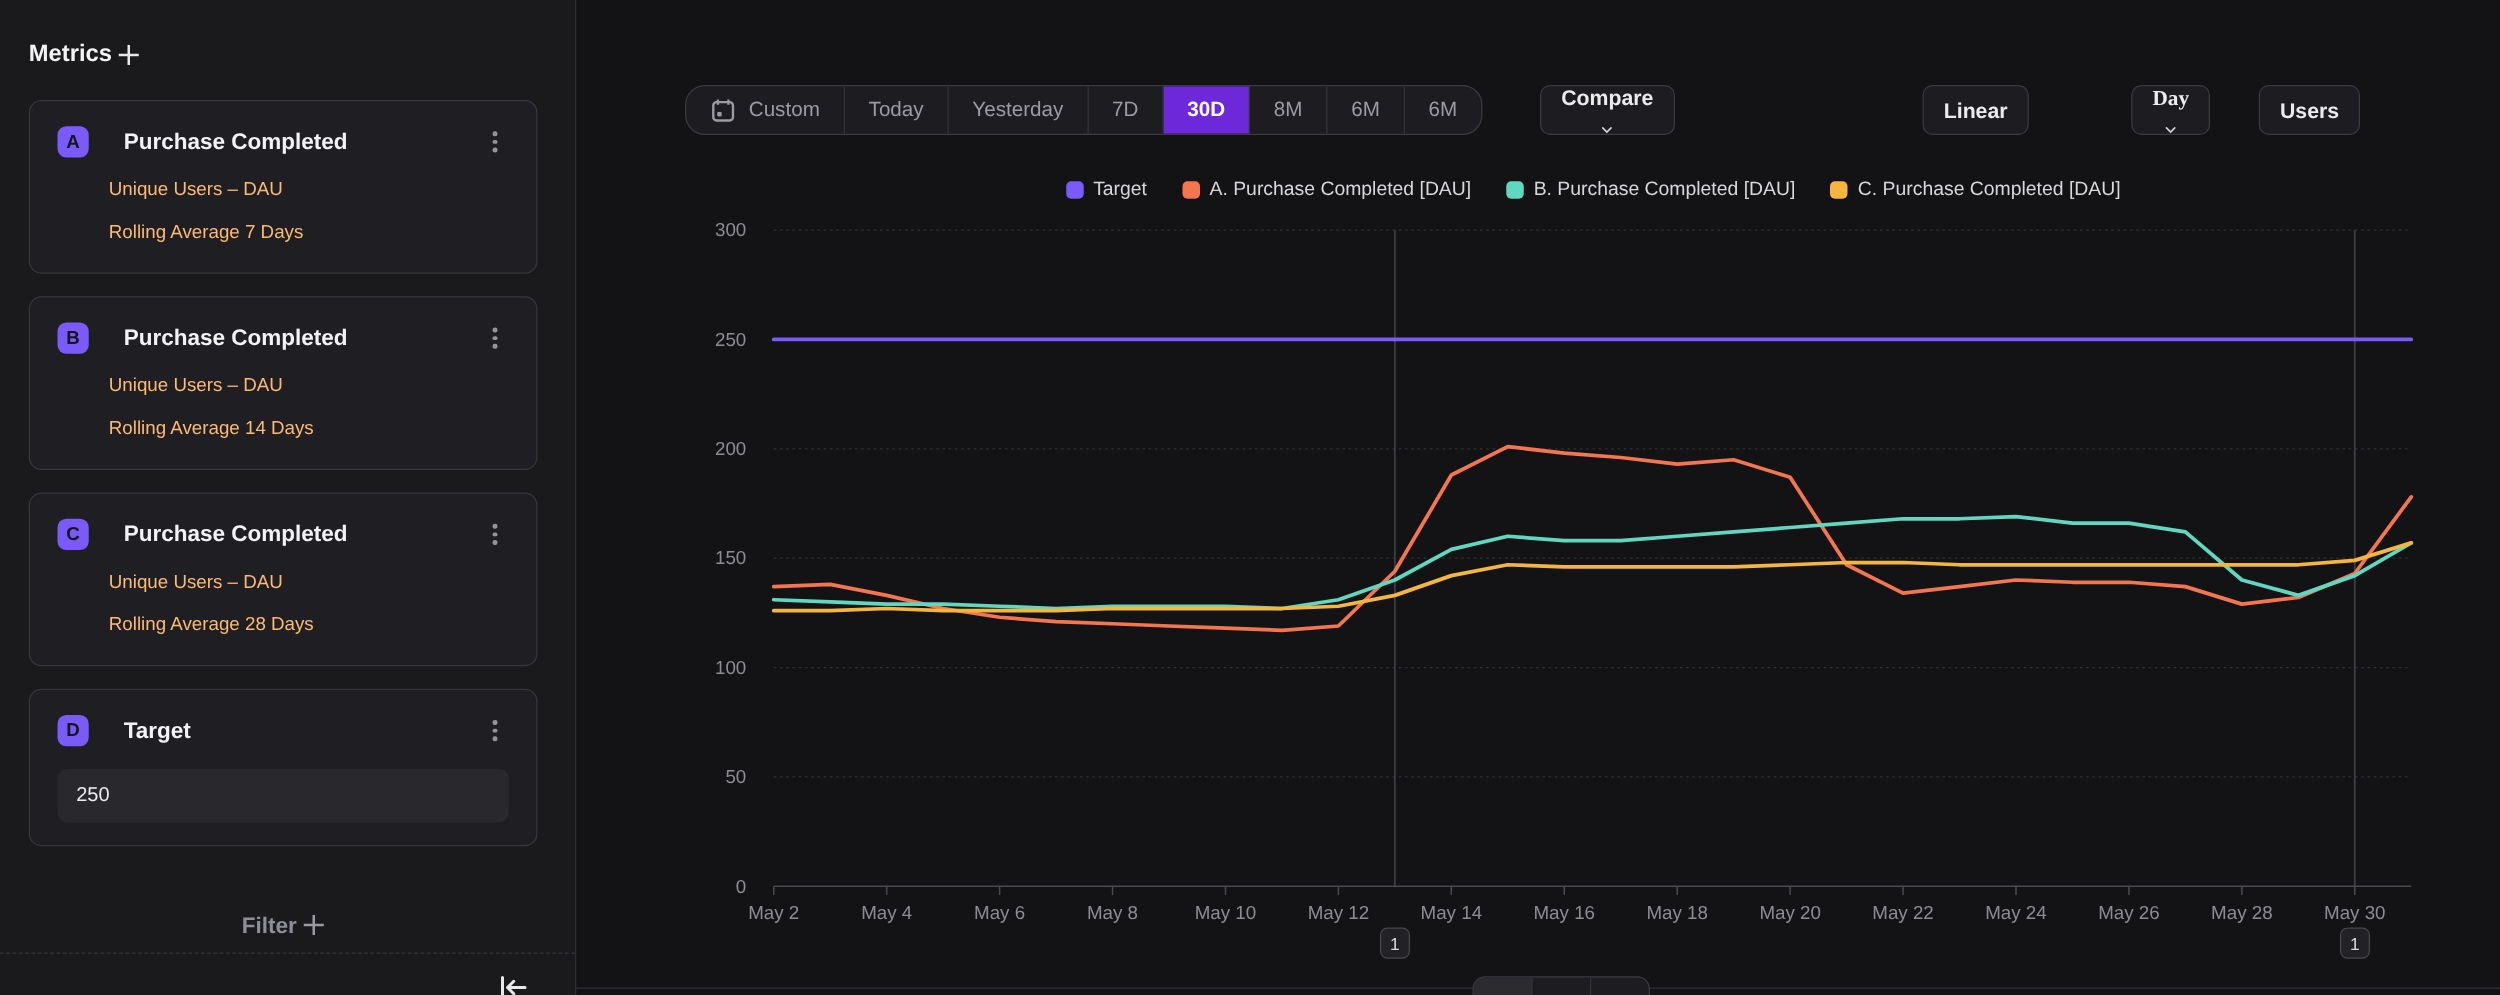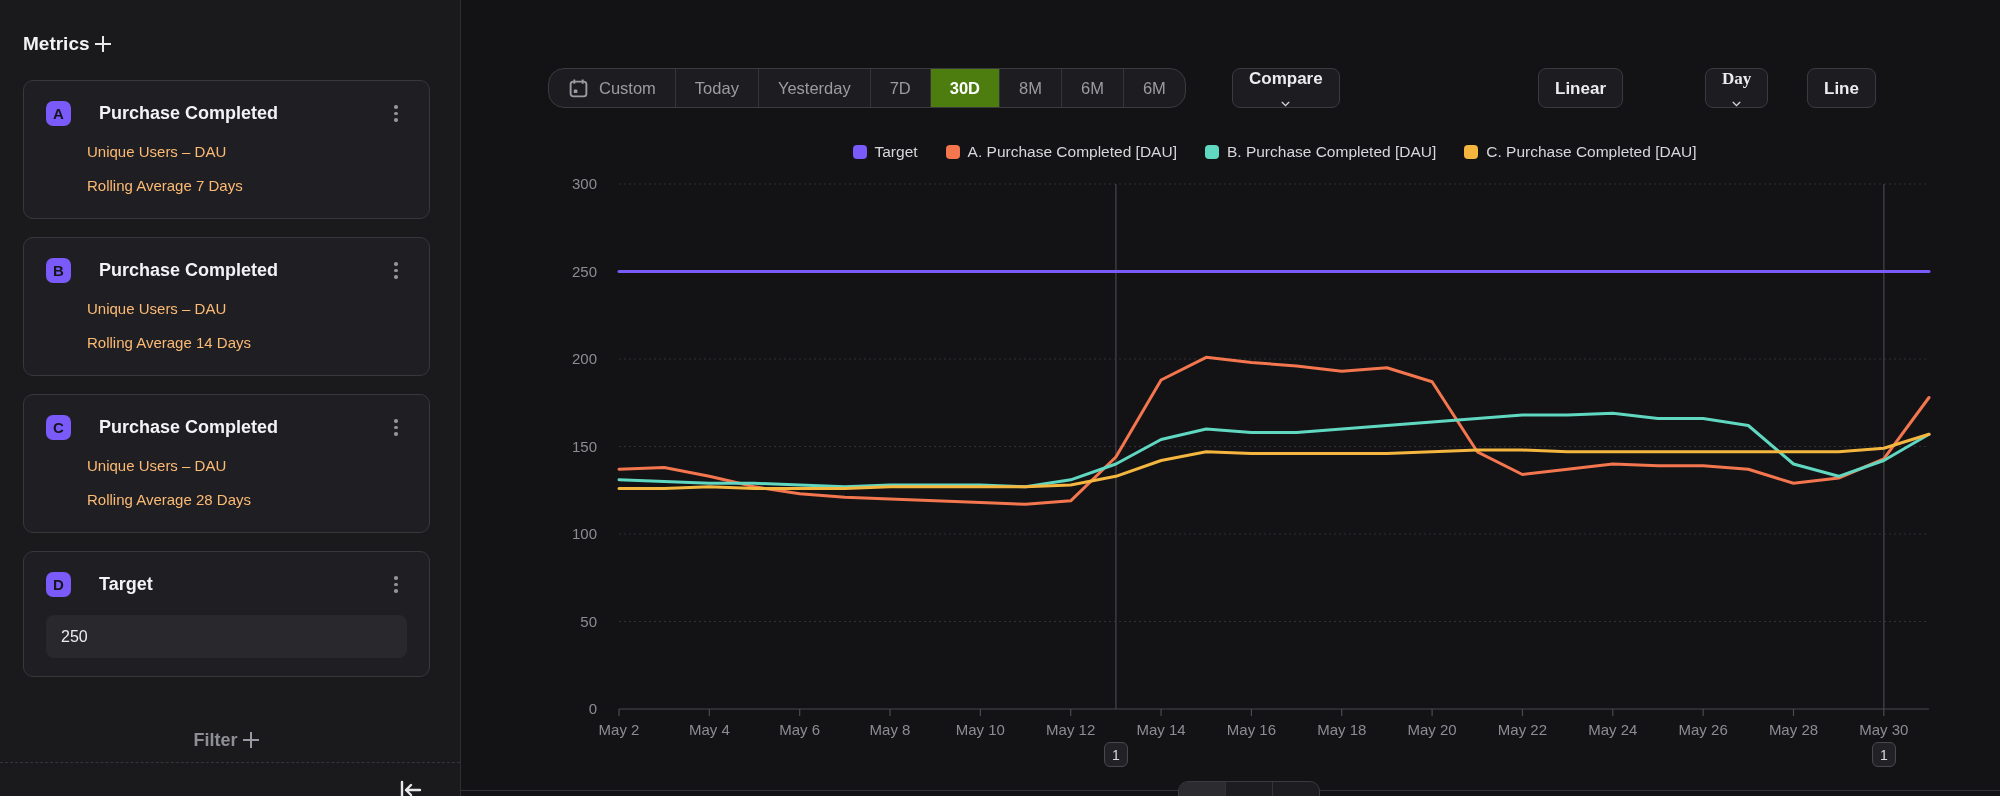--- a/index.html
+++ b/index.html
@@ -23,21 +23,21 @@
   .target-input{margin-top:18px;height:43px;background:#28282D;border-radius:8px;display:flex;align-items:center;padding:0 15px;font-size:16px;color:#EDEDEF;}
   .sb-filter{position:absolute;left:23px;right:26px;top:726px;height:28px;display:flex;align-items:center;justify-content:center;}
   .filter-title{font-size:18px;font-weight:700;color:#8E8E96;}
   .sb-divider{position:absolute;left:0;right:0;top:762px;border-top:1px dashed #35353B;}
   .collapse{position:absolute;left:396px;top:778px;color:#E8E8EB;cursor:pointer;}
 
   
   .seg-control{top:68px;left:548px;height:40px;display:inline-flex;align-items:stretch;background:#1D1D21;border:1px solid #3A3A40;border-radius:16px;overflow:hidden;box-sizing:border-box;}
   .seg{display:flex;align-items:center;gap:10px;padding:0 19px;font-size:16.5px;color:#9B9BA3;border-right:1px solid #333339;cursor:pointer;white-space:nowrap;}
   .seg:last-child{border-right:none;}
-  .seg.active{background:#4d7c0f;color:#FFFFFF;font-weight:700;}
+  .seg.active{background:#6d28d9;color:#FFFFFF;font-weight:700;}
   .tb-btn{height:40px;display:inline-flex;align-items:center;gap:10px;padding:0 16px;background:#1D1D21;border:1px solid #3A3A40;border-radius:8px;box-sizing:border-box;font-size:17px;font-weight:700;color:#ECECEF;cursor:pointer;white-space:nowrap;flex-direction:column;}
   .chev{margin-top:2px;}
 
   
   #legend{left:619px;top:143px;width:1311px;display:flex;justify-content:center;gap:28px;}
   .lg-item{display:flex;align-items:center;gap:8px;font-size:15.5px;color:#D7D7DC;cursor:pointer;}
   .lg-swatch{width:14px;height:14px;border-radius:4px;flex:none;}
 
   
   #chart-svg{left:0;top:0;pointer-events:none;}
@@ -188,21 +188,21 @@
   <svg class="chev" width="13" height="9" viewBox="0 0 13 9">
       <path d="M1.5 2l5 5 5-5" stroke="#D4D4D9" stroke-width="2" fill="none" stroke-linecap="round"></path>
     </svg>
 </div>
 
 <div class="abs tb-btn" style="left:1807px;top:68px;">
   <svg width="21" height="20" viewBox="0 0 21 20">
     <path d="M3 2.5V17h15" stroke="#ECECEF" stroke-width="2" fill="none" stroke-linecap="round"></path>
     <path d="M5.5 13l4-5 3.5 3 5-6" stroke="#ECECEF" stroke-width="2" fill="none" stroke-linecap="round" stroke-linejoin="round"></path>
   </svg>
-  <span>Line</span>
+  <span>Users</span>
   <svg class="chev" width="13" height="9" viewBox="0 0 13 9">
       <path d="M1.5 2l5 5 5-5" stroke="#D4D4D9" stroke-width="2" fill="none" stroke-linecap="round"></path>
     </svg>
 </div>
 
 <div id="legend" class="abs">
   <div class="lg-item">
     <span class="lg-swatch" style="background: rgb(122, 90, 248);"></span>
     <span>Target</span>
   </div>

